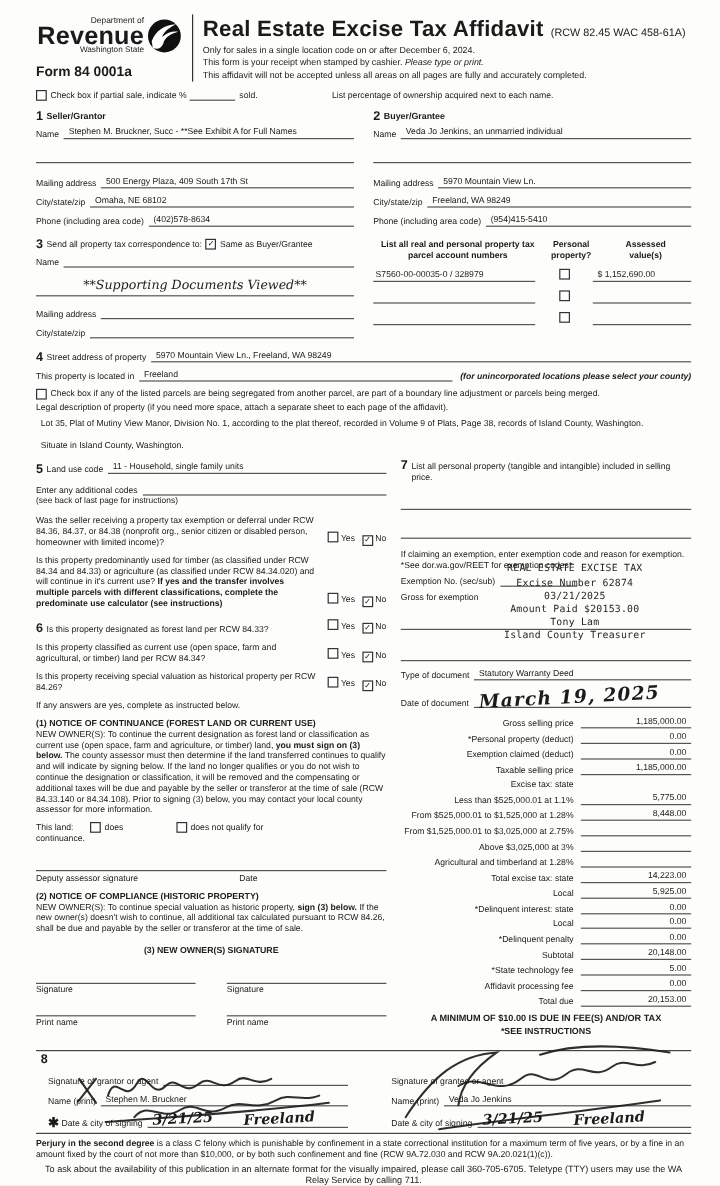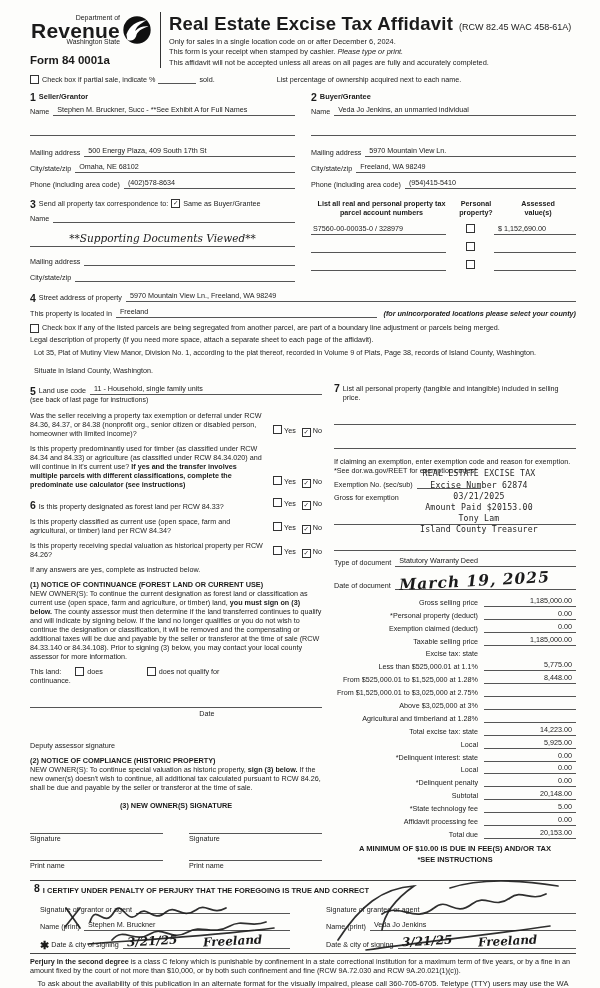--- a/index.html
+++ b/index.html
@@ -78,21 +78,21 @@
   .s8-col{flex:1;position:relative;padding-left:10px;}
   .s8-row{display:flex;align-items:flex-end;margin-top:6px;}
   .sig{position:absolute;pointer-events:none;}
   .sig path{fill:none;stroke:#1d1d1d;stroke-width:1.7;stroke-linecap:round;opacity:.92;}
   .rule{border-top:1px solid #444;margin-top:4px;}
   .perjury{text-align:left;margin-top:3px;font-size:7.2px;}
   .altfmt{text-align:center;margin-top:4px;font-size:7.6px;}
   .star{font-size:11px;font-weight:bold;margin-right:2px;line-height:7px;}
   .caption{font-size:7px;margin-top:1px;}
   .asr-lbls{display:flex;margin-top:1px;}
-  .asr-lbls .d1{width:58%;margin-top:32px;} 
+  .asr-lbls .d1{width:58%;} 
 </style>
 </head>
 <body>
 
 <div class="page">
 
   <div class="hdr">
     <div class="logo-blk">
       <div class="logo-row">
         <div class="logo-text">
@@ -252,20 +252,24 @@
   </div>
 
   <div class="main-cols">
 
     <div class="mc-left">
       <div class="fr">
           <span class="sec-num">5</span>
         <span class="lbl">Land use code</span>
         <span class="fill ul">11 - Household, single family units</span>
       </div>
+      <div class="fr" style="margin-top:8px">
+        <span class="lbl">Enter any additional codes</span>
+        <span class="fill ul"></span>
+      </div>
       <div class="caption">(see back of last page for instructions)</div>
 
       <div class="q-row">
         <span class="q-text">Was the seller receiving a property tax exemption or deferral under RCW 84.36, 84.37, or 84.38 (nonprofit org., senior citizen or disabled person, homeowner with limited income)?</span>
         <span class="yesno"><span class="cb"></span><span>Yes</span><span class="cb">✓</span><span>No</span></span>
       </div>
       <div class="q-row">
         <span class="q-text"><span>Is this property predominantly used for timber (as classified under RCW 84.34 and 84.33) or agriculture (as classified under RCW 84.34.020) and will continue in it's current use? </span><span class="b">If yes and the transfer involves multiple parcels with different classifications, complete the predominate use calculator (see instructions)</span></span>
         <span class="yesno"><span class="cb"></span><span>Yes</span><span class="cb">✓</span><span>No</span></span>
       </div>
@@ -440,21 +444,20 @@
           </div>
       </div>
       <div class="min-due">A MINIMUM OF $10.00 IS DUE IN FEE(S) AND/OR TAX</div>
       <div class="see-ins">*SEE INSTRUCTIONS</div>
     </div>
   </div>
 
   <div class="sec8">
     <div class="s8-head">
       <span class="sec-num">8</span>
-      <span class="s8-certify">I CERTIFY UNDER PENALTY OF PERJURY THAT THE FOREGOING IS TRUE AND CORRECT</span>
     </div>
     <div class="s8-cols">
       <div class="s8-col">
         <svg class="sig" style="left:30px;top:-6px" width="225" height="60" viewBox="0 0 225 60">
           <path d="M6 16 L20 36"></path>
             <path d="M20 16 L5 35"></path>
           <path d="M30 30 C36 10 44 38 54 20 C62 6 66 34 78 22 C88 12 92 32 106 20 C116 12 122 28 136 18 C146 10 152 24 166 16"></path>
           <path d="M52 48 C64 34 74 52 90 42 C104 33 110 50 128 40 C142 32 152 44 170 34 C182 27 192 36 206 30"></path>
           <path d="M28 52 C80 48 150 44 214 36"></path>
         </svg>

